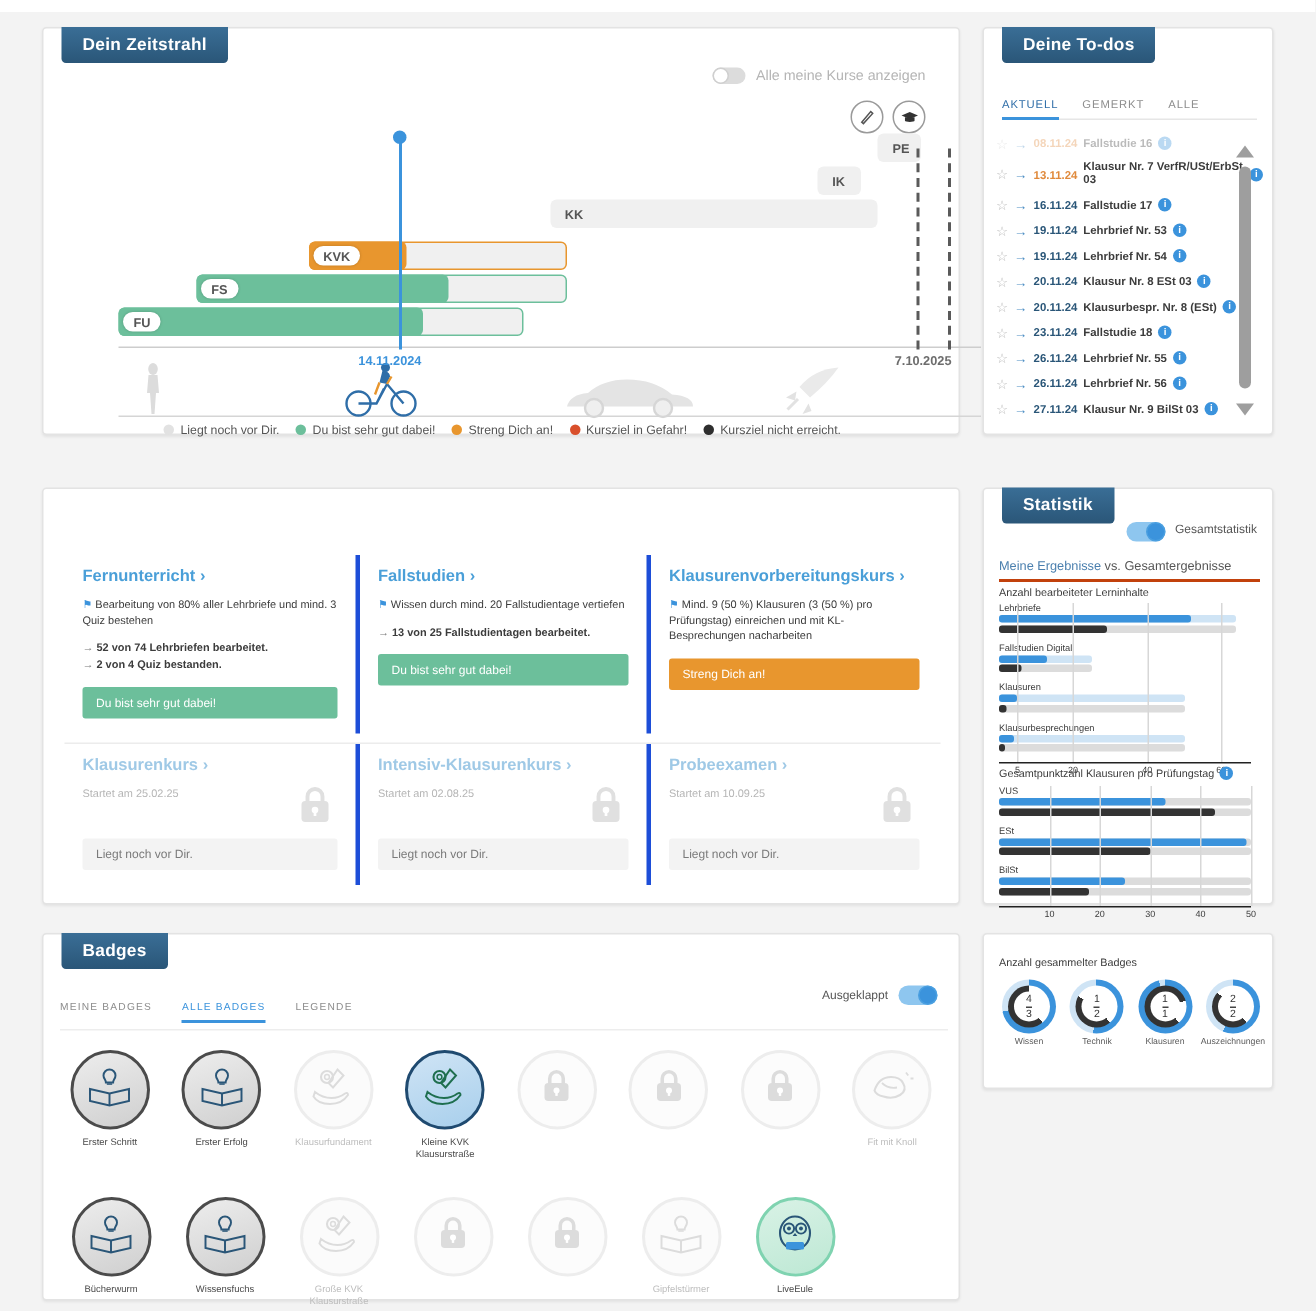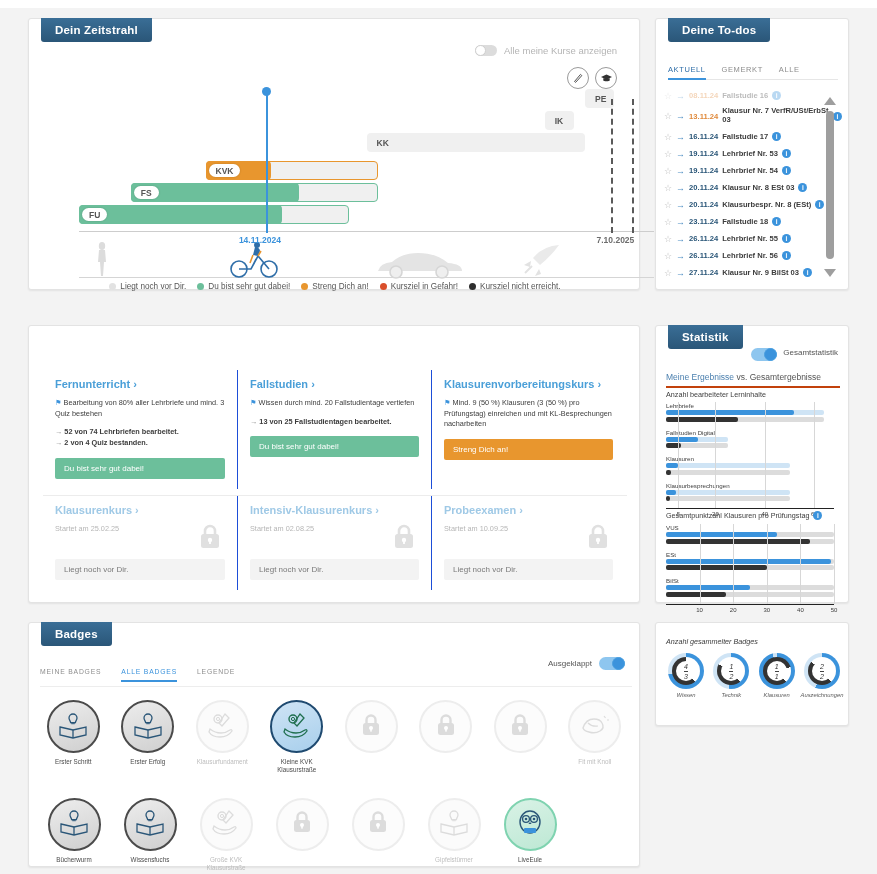--- a/index.html
+++ b/index.html
@@ -92,21 +92,21 @@
   .td-scroll .tri { width:0;height:0;border-left:6px solid transparent;border-right:6px solid transparent; }
   .td-scroll .up { border-bottom:8px solid #9e9e9e; }
   .td-scroll .down { border-top:8px solid #9e9e9e; position:absolute; bottom:0; }
   .td-thumb { position:absolute; top:14px; left:2px; width:8px; height:148px; border-radius:4px; background:#9e9e9e; }
 
   
   #courses-card { left: 28px; top: 325px; width: 612px; height: 278px; }
   .courses-grid { position:absolute; left:14px; top:44px; width:584px; }
   .course-row { display:flex; }
   .course-col { width: 194px; padding: 8px 12px 10px 12px; position:relative; }
-  .course-col + .course-col { border-left:1px solid #1d4ed8; }
+  .course-col + .course-col { border-left:3px solid #1d4ed8; }
   .course-hr { height:1px; background:#ececec; margin: 6px 0 0 0; }
   .c-title { font-size:11px; font-weight:bold; color:#4a9fd8; margin-bottom:8px; }
   .c-title .chev { font-weight:bold; }
   .c-title.locked { color:#9fc9e6; }
   .c-goal { font-size:7.3px; color:#3c3c3c; line-height:1.45; margin-bottom:7px; }
   .flag { color:#3b93dc; }
   .c-prog { font-size:7.3px; color:#3c3c3c; font-weight:bold; line-height:1.55; }
   .c-prog .dash { color:#7a7a7a; font-weight:normal; }
   .c-status { margin-top:9px; font-size:8px; color:#ffffff; padding:6px 9px; border-radius:2px; }
   .c-status.grey { background:#f3f3f3; color:#7a7a7a; }
@@ -704,21 +704,21 @@
                 <circle cx="19" cy="12" r="1.3" fill="#2a5678"></circle>
                 <path d="M15 15 l-1.6 2 h3.2z" fill="#2a5678"></path>
                 <rect x="9" y="21" width="12" height="5" rx="1" fill="#3b93dc"></rect>
               </svg></span>
           </div>
           <div class="badge-label">LiveEule</div>
         </div>
       </div>
   </div>
 
-  <div class="card" id="counts-card" style="left:655px; top:622px; width:194px; height:104px;font-style:italic;">
+  <div class="card" id="counts-card" style="left:655px; top:622px; width:194px; height:104px;">
     <div class="bc-title" style="position:absolute; left:10px; top:14px;">Anzahl gesammelter Badges</div>
     <div class="bc-row" style="position:absolute; left:8px; top:30px;" id="counts-row">
         <div class="bc-cell">
           <div class="bc-ring">
             <div style="position:absolute;inset:0;border-radius:50%;background:conic-gradient(#3b93dc 0deg 259.2deg,#cfe4f5 259.2deg 360deg);"></div>
             <div style="position:absolute;inset:4px;border-radius:50%;background:conic-gradient(from 140deg,#333 0deg 220.32deg,#ffffff 220.32deg 360deg);"></div>
             <div style="position:absolute;inset:8px;border-radius:50%;background:#fff;"></div>
             <div class="bc-frac">
               <span class="num">4</span>
               <span class="den">3</span>

